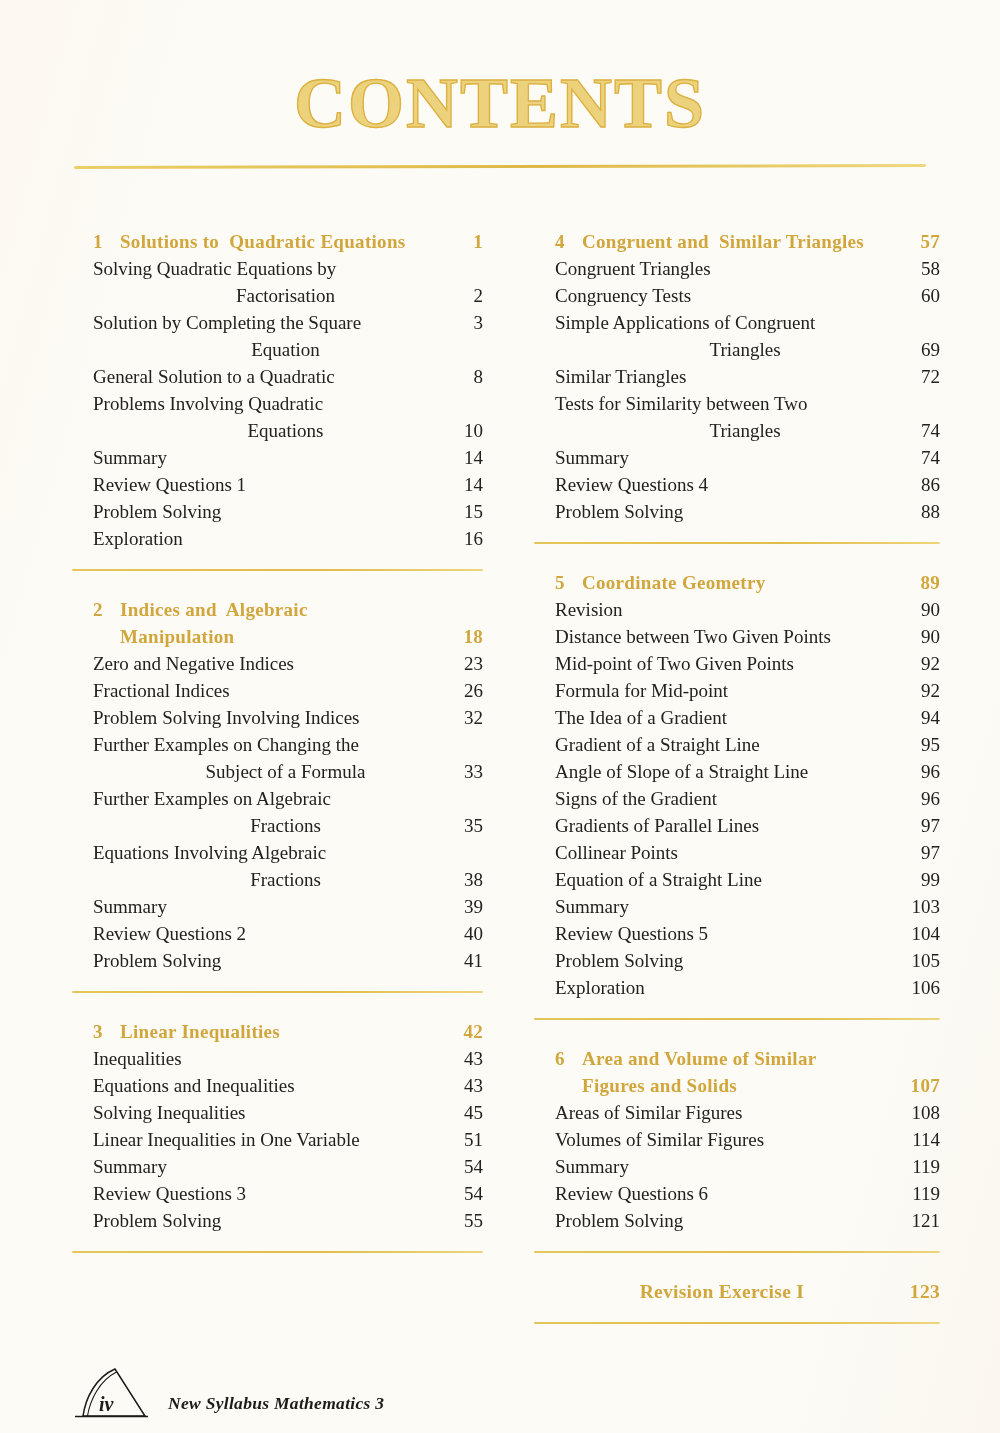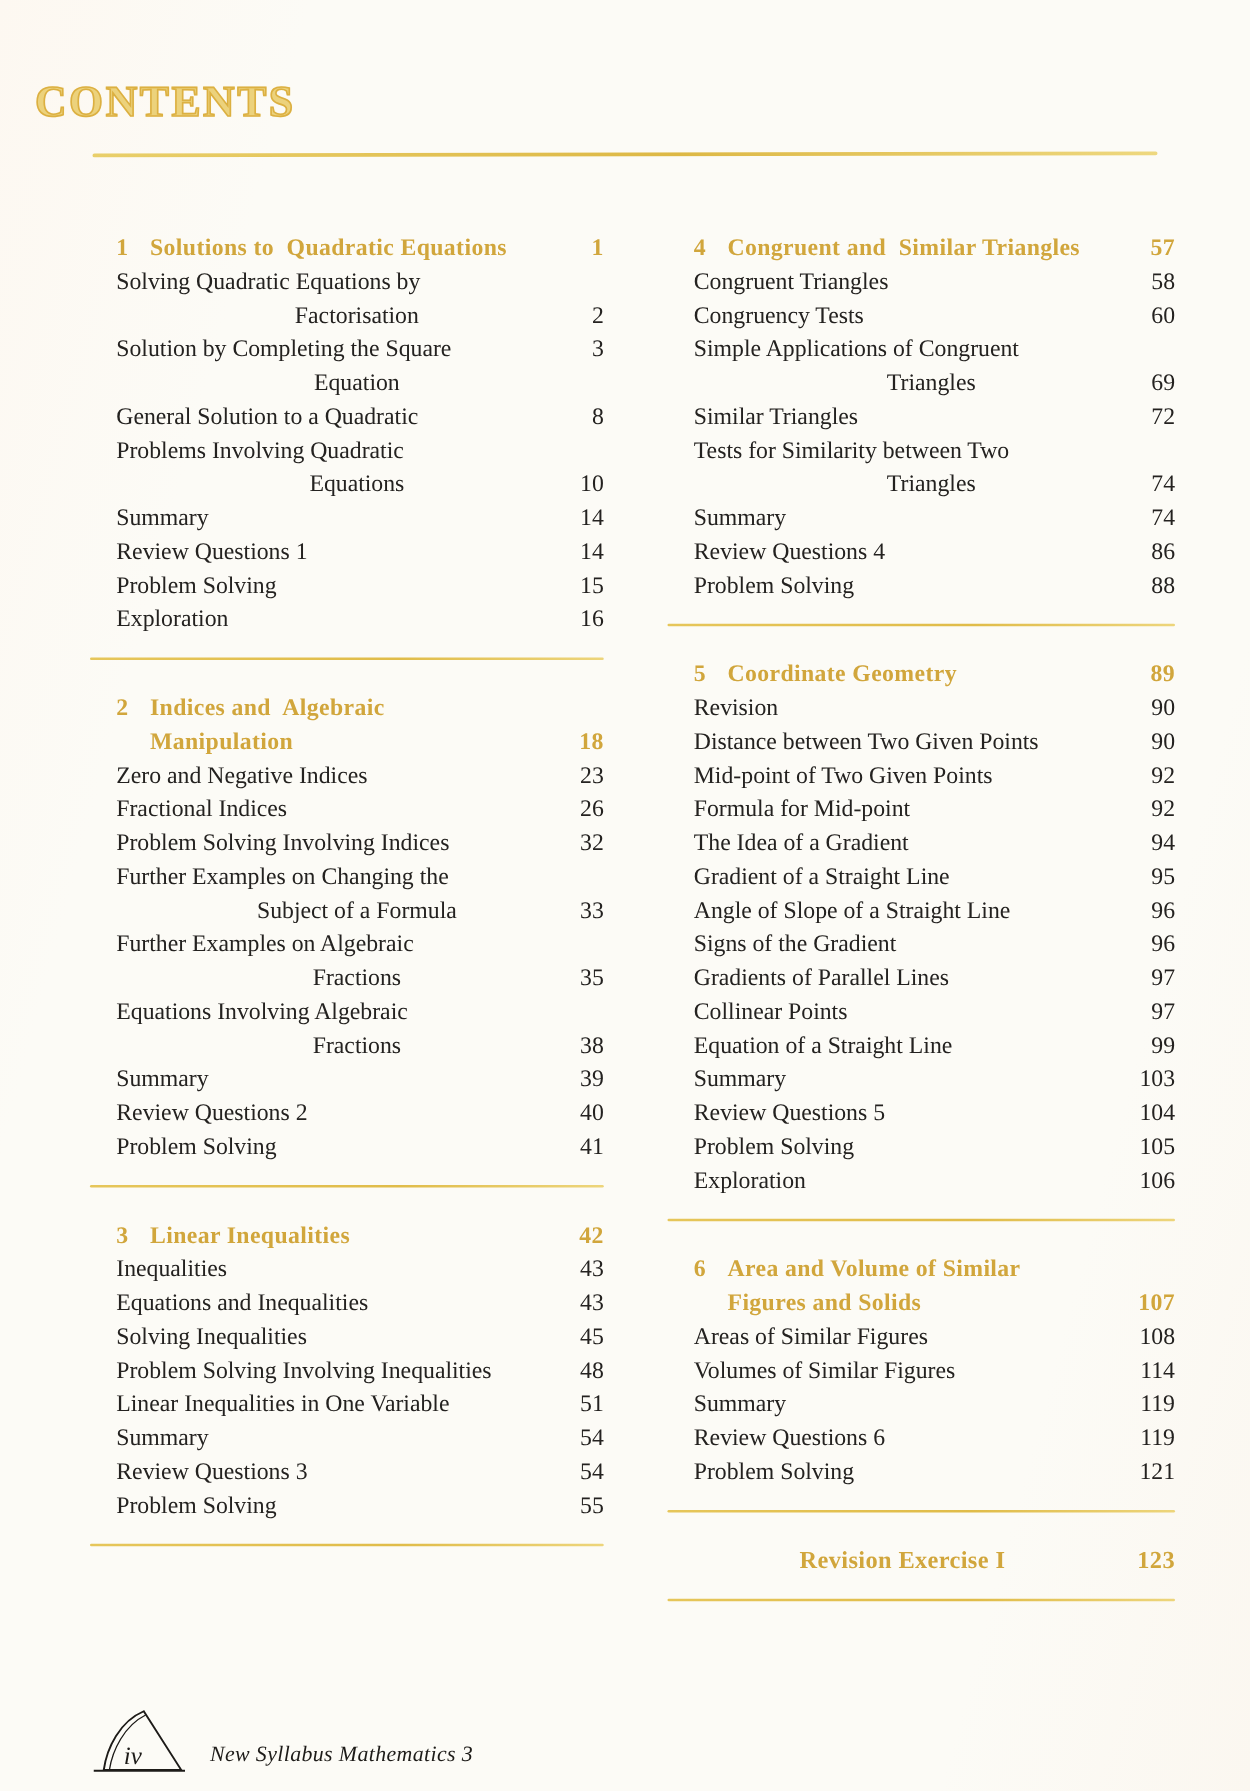--- a/index.html
+++ b/index.html
@@ -9,27 +9,27 @@
     position: relative;
     overflow: hidden;
     background: linear-gradient(105deg, #fdf8f1 0%, #fcfbf6 18%, #fcfbf6 82%, #fbf7f0 100%);
     font-family: "Liberation Serif", "DejaVu Serif", serif;
   }
 
   
   .page-title {
     margin: 0;
     padding-top: 62px;
-    font-size: 35px;
+    text-align: center;
+    font-size: 72px;
     font-weight: 700;
     letter-spacing: 2px;
     color: #ecd27c;
     -webkit-text-stroke: 1.3px #dcb041;
     text-shadow: 0 0 1px #e6c057;
-    padding-left: 28px;
   }
   .title-rule {
     width: 852px; height: 3px;
     margin: 20px auto 0;
     border-radius: 2px;
     background: linear-gradient(90deg, #e9cf6a, #ddb845 55%, #eed87f);
     transform: rotate(-0.12deg);
   }
 
   
@@ -83,20 +83,21 @@
     letter-spacing: 0.3px;
   }
   .section-row .s-title { flex: 1; text-align: center; }
 
   
   .footer {
     position: absolute;
     left: 74px; bottom: 14px;
     display: flex;
     align-items: flex-end;
+    font-weight: bold;
   }
   .logo-wrap { position: relative; width: 78px; height: 54px; }
   .book-title {
     margin: 0 0 5px 16px;
     font-style: italic;
     font-size: 17.5px;
     letter-spacing: 0.3px;
     color: #1d1b18;
   }
 </style>
@@ -254,26 +255,20 @@
             <div class="lines">
               <div class="line">Equations and Inequalities</div>
             </div>
             <span class="page">43</span>
           </div>
           <div class="entry">
             <div class="lines">
               <div class="line">Solving Inequalities</div>
             </div>
             <span class="page">45</span>
-          </div>
-          <div class="entry">
-            <div class="lines">
-              <div class="line">Problem Solving Involving Inequalities</div>
-            </div>
-            <span class="page">48</span>
           </div>
           <div class="entry">
             <div class="lines">
               <div class="line">Linear Inequalities in One Variable</div>
             </div>
             <span class="page">51</span>
           </div>
           <div class="entry">
             <div class="lines">
               <div class="line">Summary</div>

